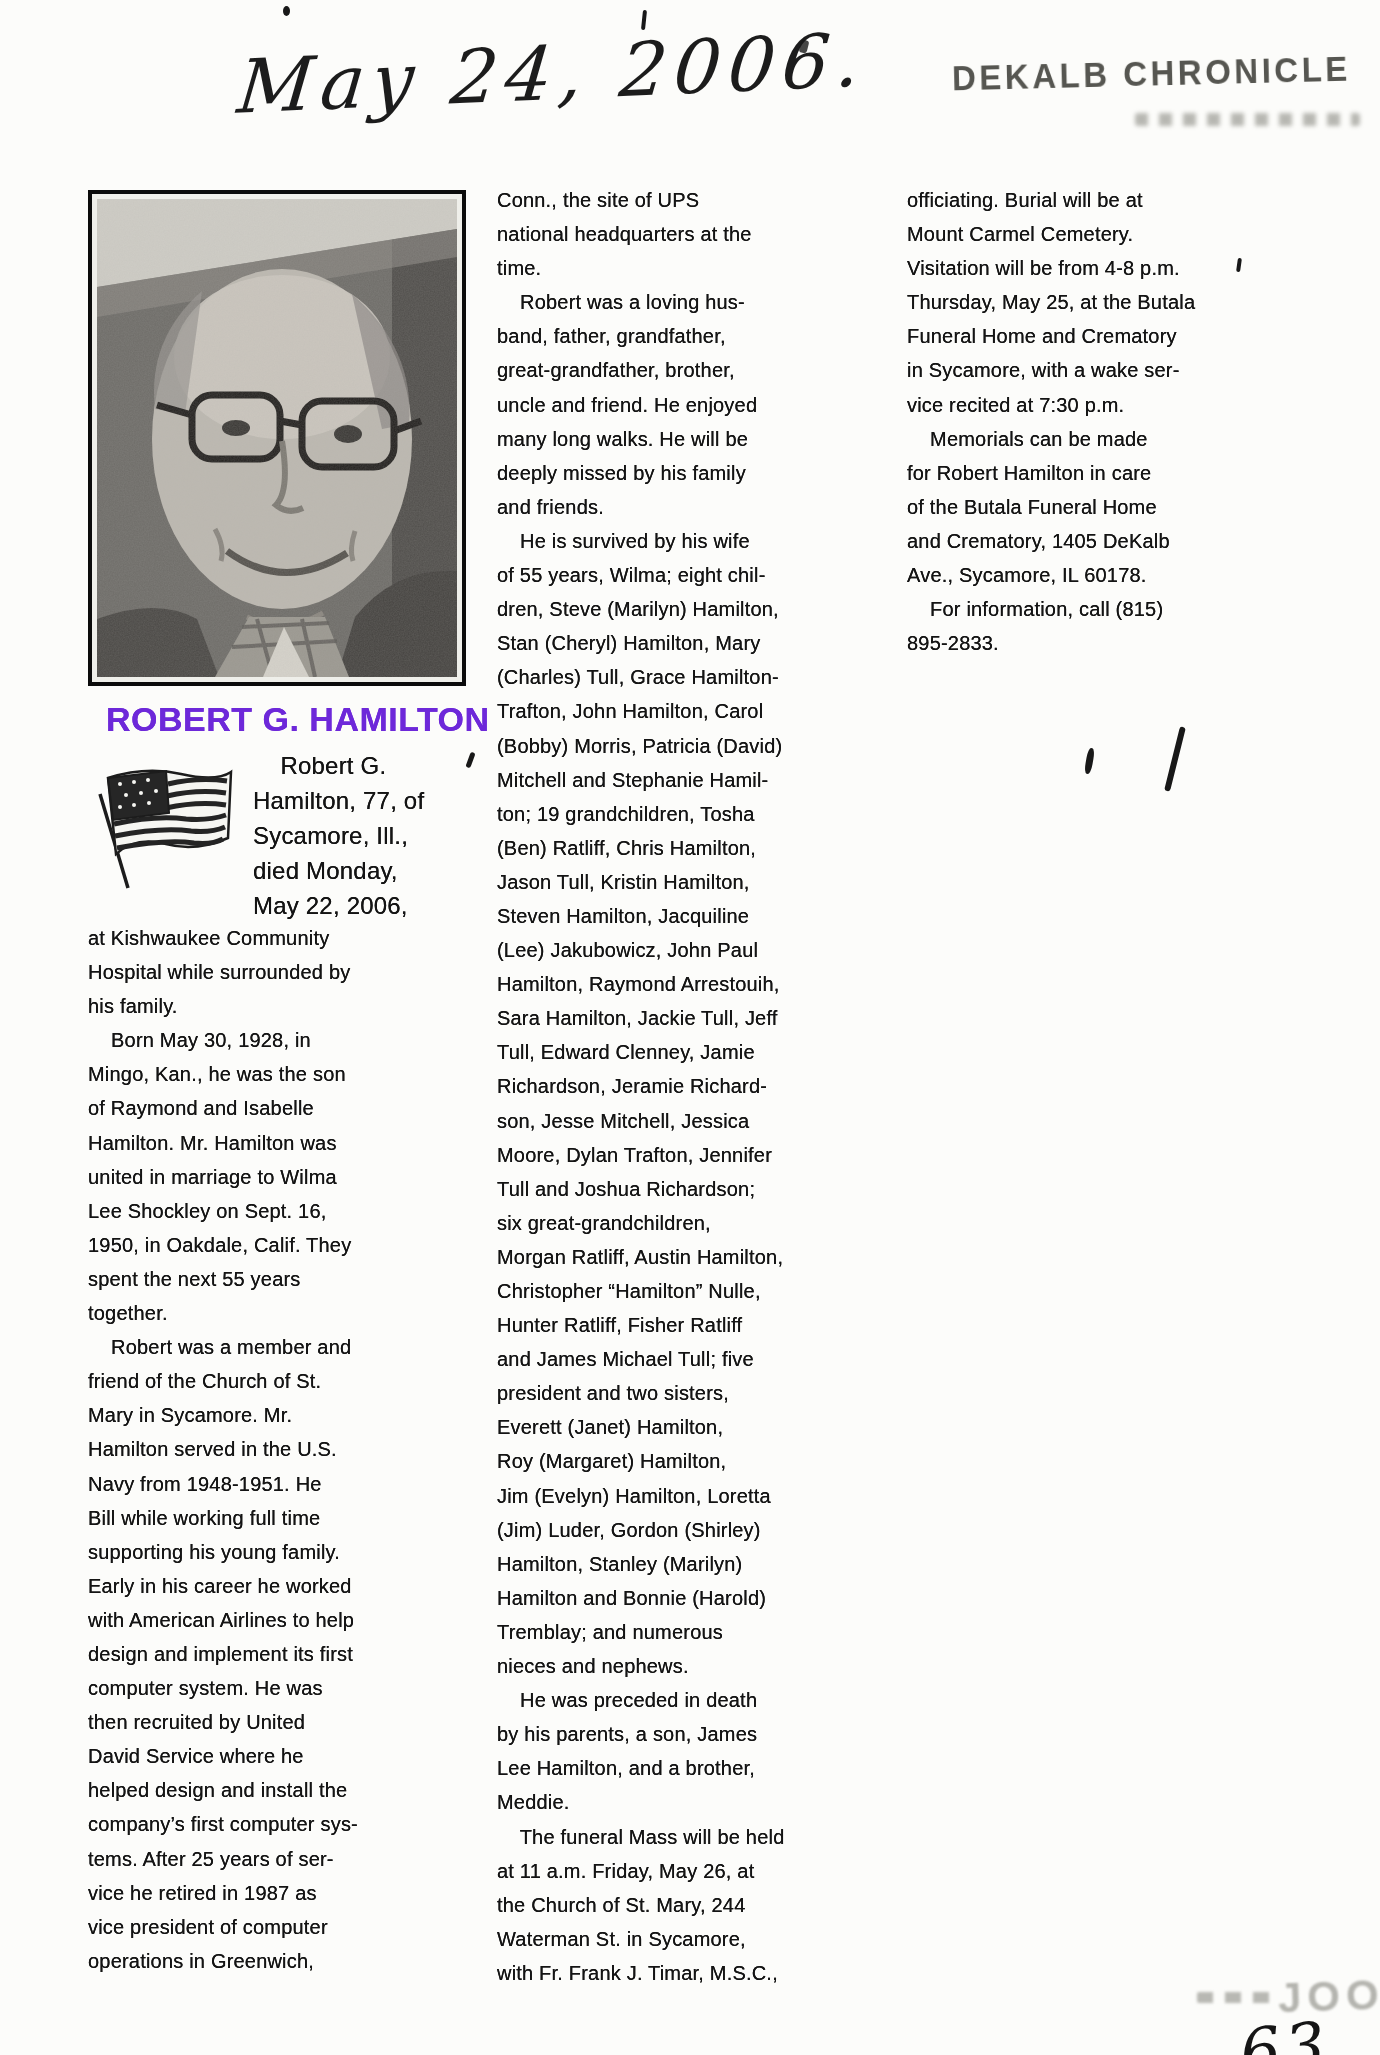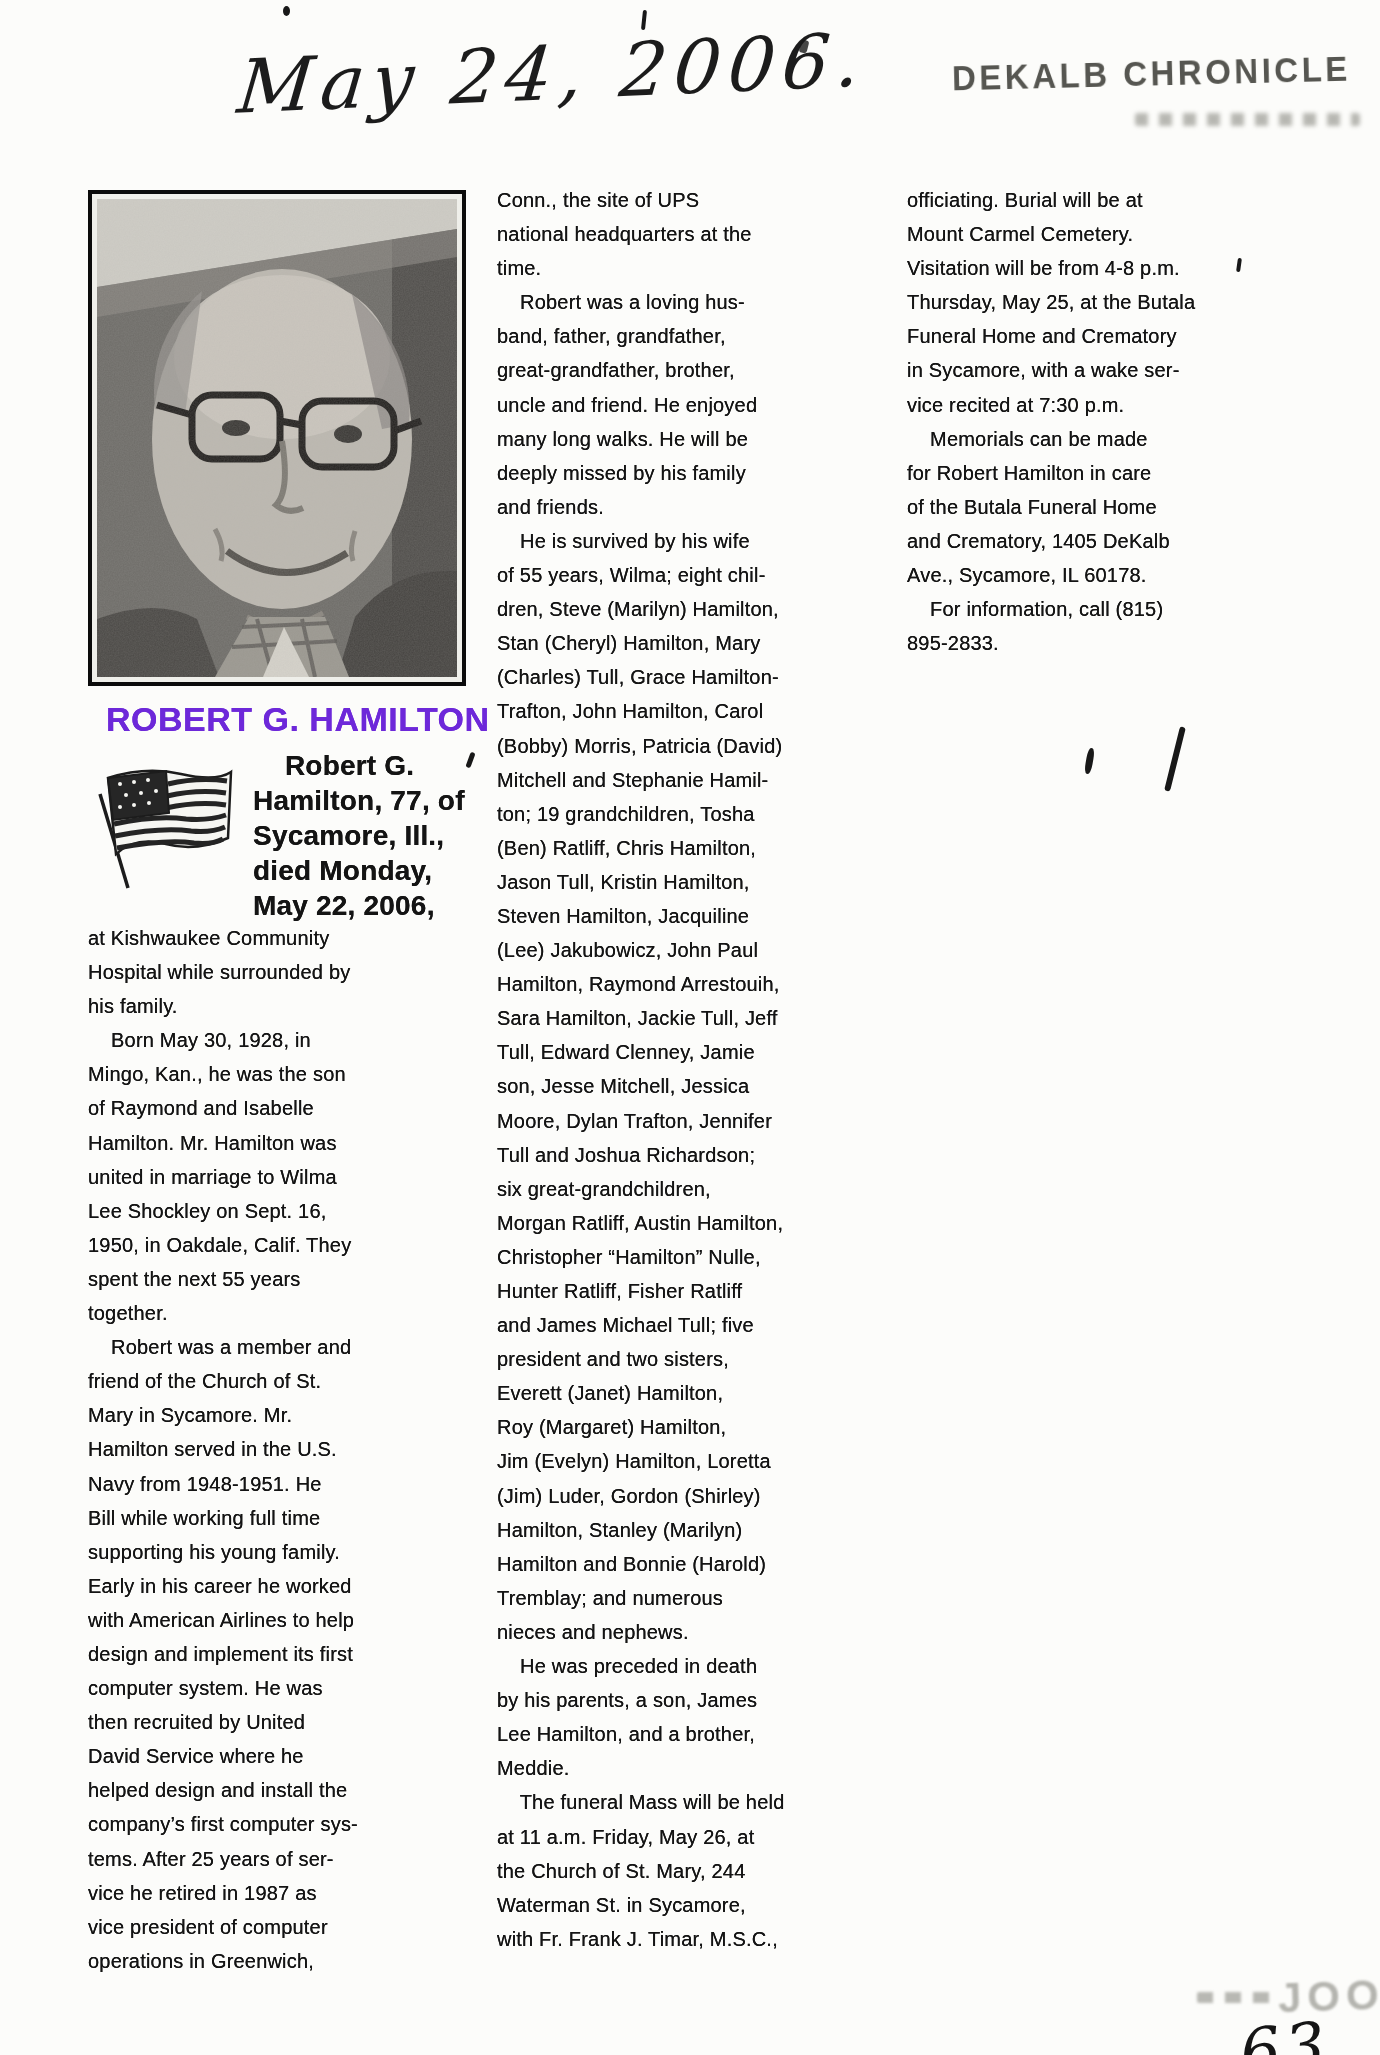--- a/index.html
+++ b/index.html
@@ -4,22 +4,22 @@
 <style>
   html,body{margin:0;padding:0;background:#dededa;}
   .page{
     position:relative;width:1380px;height:2055px;margin:0 auto;
     background:#fcfcfa;overflow:hidden;
     font-family:"Liberation Sans",sans-serif;color:#141414;
   }
   .line{white-space:pre;}
   .col{position:absolute;font-size:20px;line-height:34.1px;letter-spacing:.2px;
        text-shadow:0 0 .5px currentColor;}
-  .intro{position:absolute;font-size:28px;line-height:35px;letter-spacing:.2px;
-       text-shadow:0 0 .5px currentColor;font-weight:bold;}
+  .intro{position:absolute;font-size:24px;line-height:35px;letter-spacing:.2px;
+       text-shadow:0 0 .5px currentColor;}
   .title{position:absolute;font-weight:bold;font-size:34px;letter-spacing:.5px;
        color:#6d28d9;text-shadow:0 0 .6px currentColor;margin-left:20px;}
   .handwritten{
     position:absolute;font-family:"DejaVu Serif",serif;font-style:italic;
     font-size:74px;letter-spacing:7px;color:#1c1c1c;
     transform:rotate(-2.5deg) skewX(-8deg);
   }
   .stamp{
     position:absolute;font-weight:bold;font-size:33px;letter-spacing:3.5px;
     color:#45453f;transform:rotate(-1.4deg) scaleY(1.08);
@@ -203,20 +203,21 @@
       <div class="line">(Bobby) Morris, Patricia (David)</div>
       <div class="line">Mitchell and Stephanie Hamil-</div>
       <div class="line">ton; 19 grandchildren, Tosha</div>
       <div class="line">(Ben) Ratliff, Chris Hamilton,</div>
       <div class="line">Jason Tull, Kristin Hamilton,</div>
       <div class="line">Steven Hamilton, Jacquiline</div>
       <div class="line">(Lee) Jakubowicz, John Paul</div>
       <div class="line">Hamilton, Raymond Arrestouih,</div>
       <div class="line">Sara Hamilton, Jackie Tull, Jeff</div>
       <div class="line">Tull, Edward Clenney, Jamie</div>
+      <div class="line">Richardson, Jeramie Richard-</div>
       <div class="line">son, Jesse Mitchell, Jessica</div>
       <div class="line">Moore, Dylan Trafton, Jennifer</div>
       <div class="line">Tull and Joshua Richardson;</div>
       <div class="line">six great-grandchildren,</div>
       <div class="line">Morgan Ratliff, Austin Hamilton,</div>
       <div class="line">Christopher “Hamilton” Nulle,</div>
       <div class="line">Hunter Ratliff, Fisher Ratliff</div>
       <div class="line">and James Michael Tull; five</div>
       <div class="line">president and two sisters,</div>
       <div class="line">Everett (Janet) Hamilton,</div>

